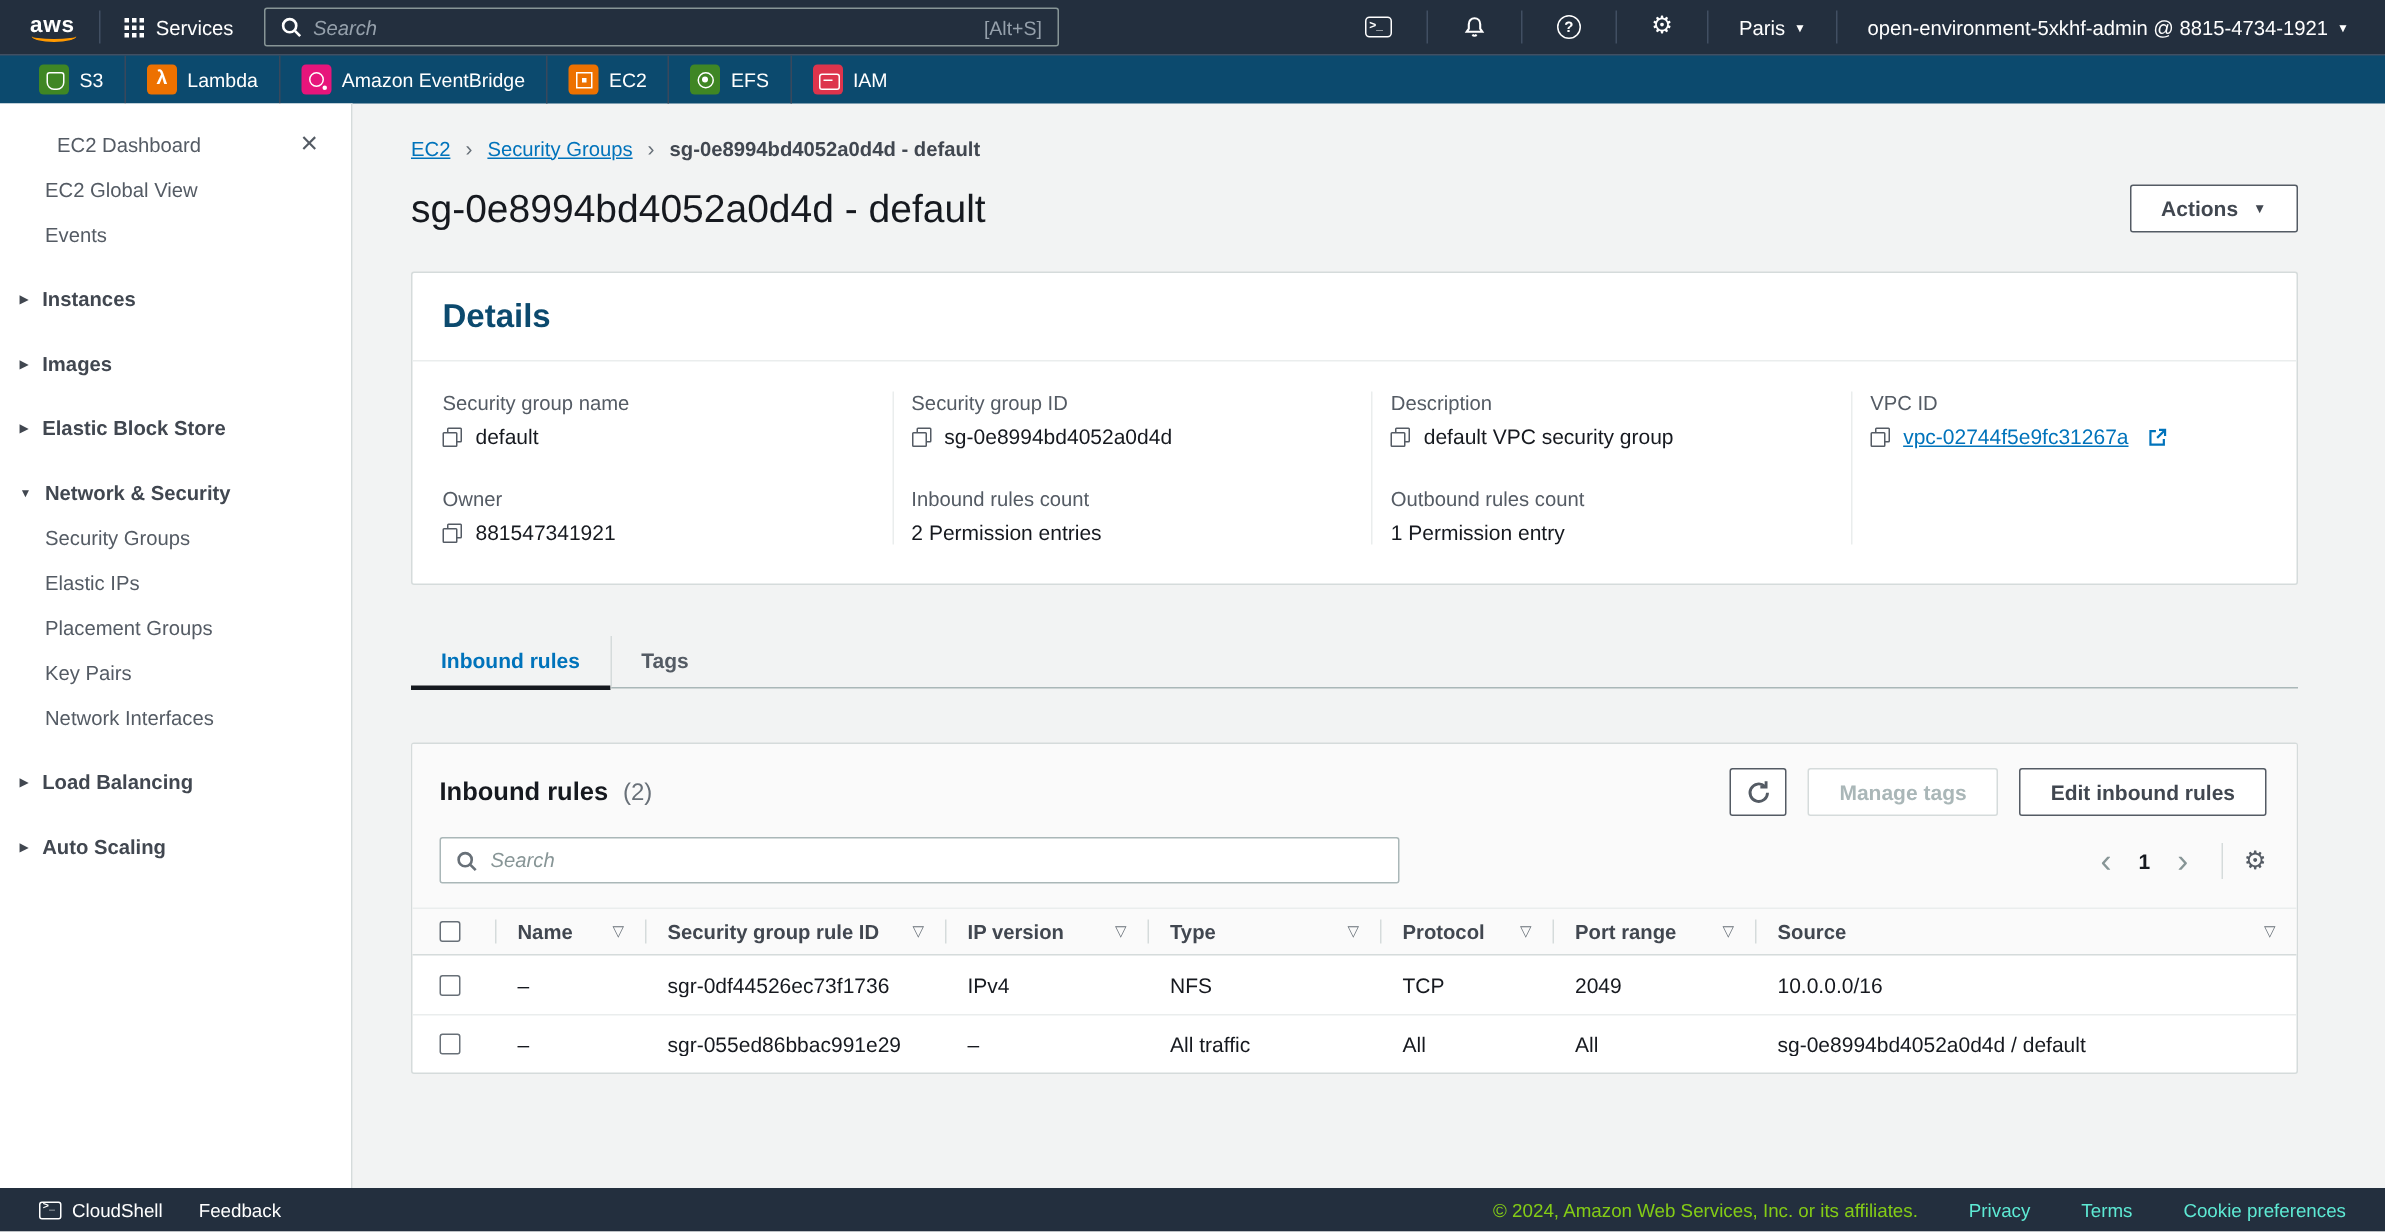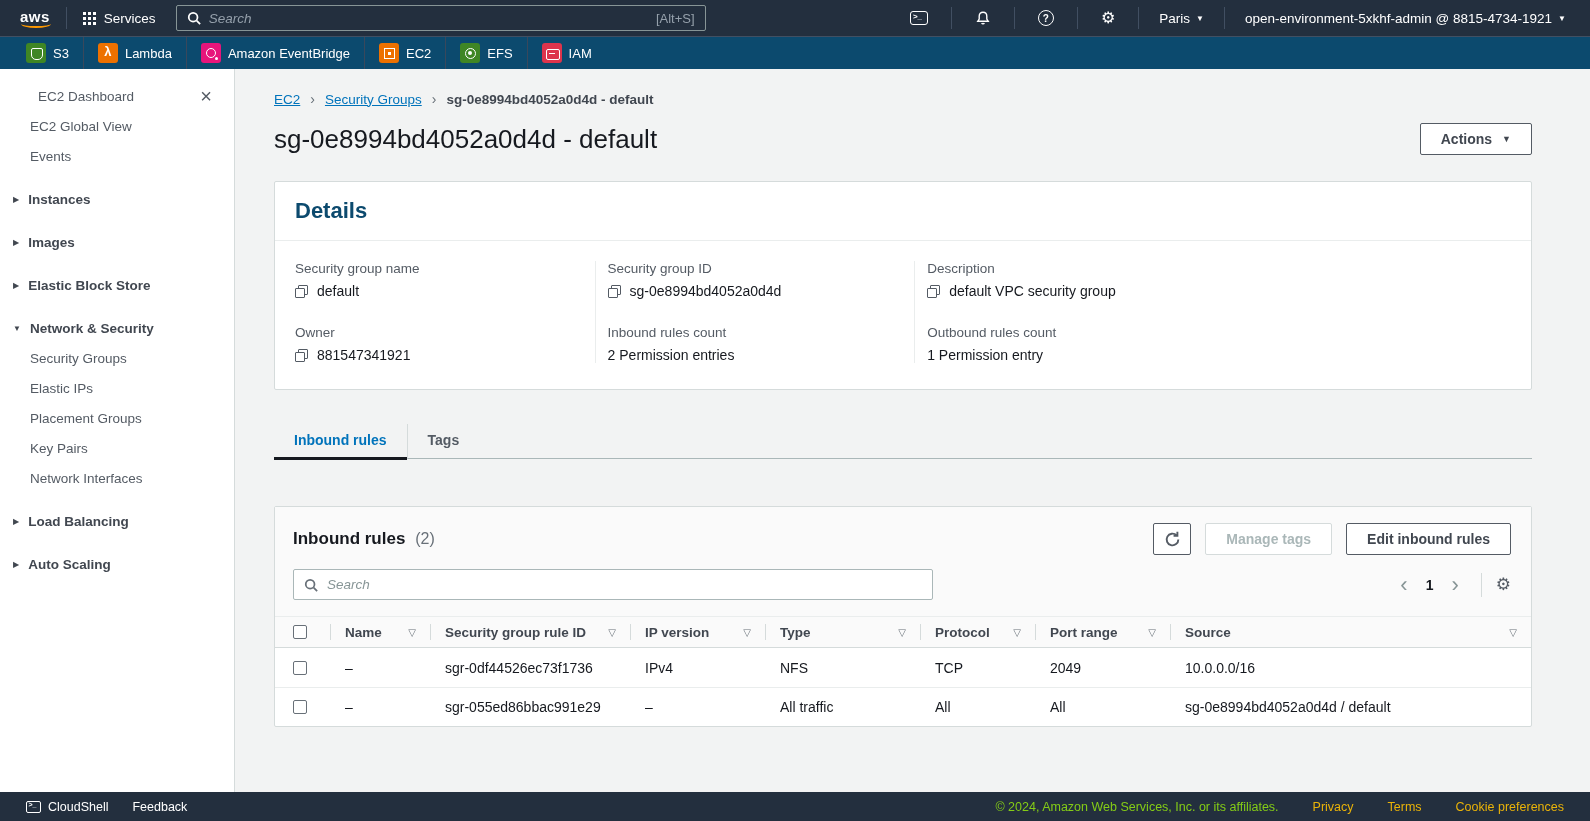--- a/index.html
+++ b/index.html
@@ -92,21 +92,21 @@
   .ext-link-icon { margin-left:4px; vertical-align:-1px; }
 
   
   .tabs { display:flex; margin-top:34px; border-bottom:1px solid #aab7b8; }
   .tab { padding:8px 20px 9px 20px; font-size:14px; font-weight:bold; color:#545b64; cursor:pointer;
     border-bottom:3px solid transparent; margin-bottom:-2px; }
   .tab + .tab { border-left:1px solid #d5dbdb; }
   .tab.active { color:#0073bb; border-bottom-color:#16191f; }
 
   
-  .rules-card { margin-top:47px; }
+  .rules-card { margin-top:36px; }
   .rules-header { background:#fafafa; padding:16px 20px 16px 18px; }
   .rules-title-row { display:flex; align-items:center; justify-content:space-between; }
   .rules-title { font-size:17px; font-weight:bold; color:#16191f; }
   .rules-count { font-size:16px; color:#687078; font-weight:400; margin-left:6px; }
   .rules-actions { display:flex; gap:14px;border-radius:11px; }
   .rules-search-row { display:flex; align-items:center; margin-top:14px; }
   .search-box { width:640px; height:31px; border:1px solid #aab7b8; border-radius:2px; background:#fff;
     display:flex; align-items:center; gap:9px; padding:0 10px; }
   .search-box input { flex:1; border:none; outline:none; font-size:13.5px; font-family:inherit; color:#16191f; }
   .search-box input::placeholder { color:#879596; font-style:italic; }
@@ -129,21 +129,21 @@
   .tbl-row + .tbl-row { border-top:1px solid #eaeded; }
   .td { padding:0 14px 0 15px; overflow:hidden; white-space:nowrap; text-overflow:ellipsis; }
 
   
   .footer { height:29px; background:#232f3e; display:flex; align-items:center; padding:0 14px; color:#fff; font-size:12.5px; }
   .foot-item { display:flex; align-items:center; gap:7px; cursor:pointer; padding:0 12px; }
   .foot-term { width:15px; height:12px; border:1.2px solid #fff; border-radius:2px; position:relative; }
   .foot-term::before { content:">_"; position:absolute; left:1.5px; top:-0.5px; font-size:7px; font-weight:bold; color:#fff; }
   .foot-right { margin-left:auto; display:flex; align-items:center; gap:34px; padding-right:12px; }
   .foot-copy { color:#84cc16; }
-  .foot-link { color:#eab308; cursor:pointer; }
+  .foot-link { color:#5eead4; cursor:pointer; }
 </style>
 </head>
 <body>
 
 <div class="topnav" data-name="top-navigation">
   <div class="aws-logo" data-name="aws-logo">aws</div>
   <div class="nav-divider" data-name="divider"></div>
   <div class="nav-item" data-name="services-menu">
     <span class="grid-icon" data-name="services-grid-icon">
         <i></i>
@@ -327,20 +327,34 @@
             <div class="field-value">
                 <span class="copy-icon" data-name="copy-icon"></span>
                 <span data-name="field-value">default VPC security group</span>
               </div>
           </div>
           <div data-name="field-outbound-rules-count">
             <div class="field-label" data-name="field-label">Outbound rules count</div>
             <div class="field-value">
                 <span data-name="field-value">1 Permission entry</span>
               </div>
+          </div>
+        </div>
+        <div class="details-col">
+          <div data-name="field-vpc-id">
+            <div class="field-label" data-name="field-label">VPC ID</div>
+            <div class="field-value">
+              <span class="copy-icon" data-name="copy-icon"></span>
+              <span class="link" data-name="vpc-id-link">vpc-02744f5e9fc31267a</span>
+              <svg class="ext-link-icon" data-name="external-link-icon" width="13" height="13" viewBox="0 0 16 16" fill="none" stroke="#0073bb" stroke-width="1.8">
+                  <path d="M13 9.5V14H2V3h4.5"></path>
+                  <path d="M9 2h5v5"></path>
+                  <path d="M14 2L7.5 8.5"></path>
+                </svg>
+            </div>
           </div>
         </div>
       </div>
     </div>
 
     <div class="tabs" data-name="tab-bar">
       <div class="tab active" data-name="tab-inbound-rules">Inbound rules</div>
       <div class="tab" data-name="tab-tags">Tags</div>
     </div>
 

